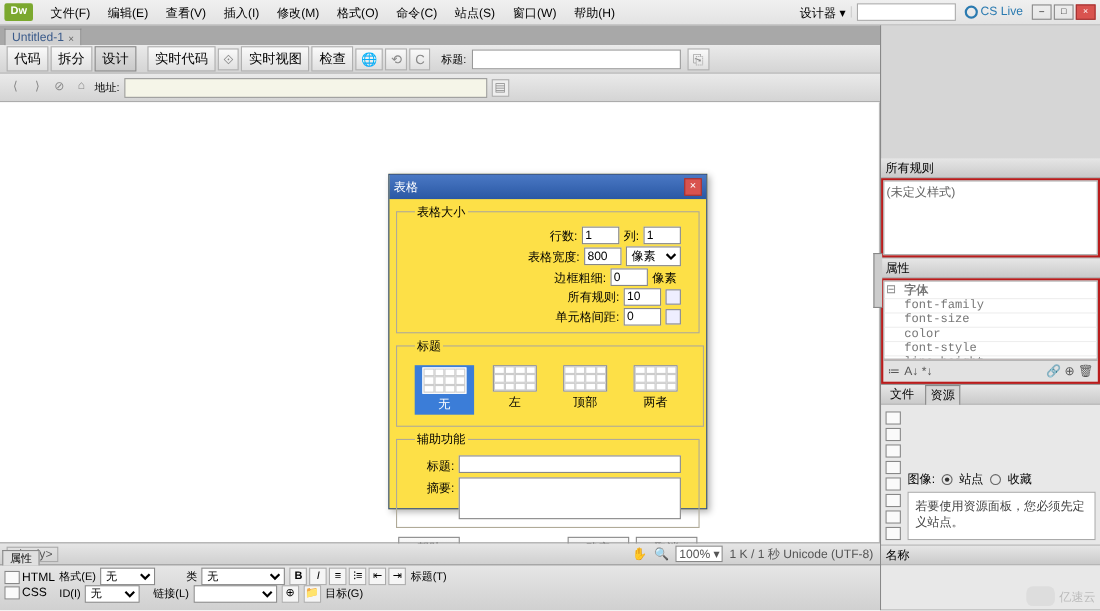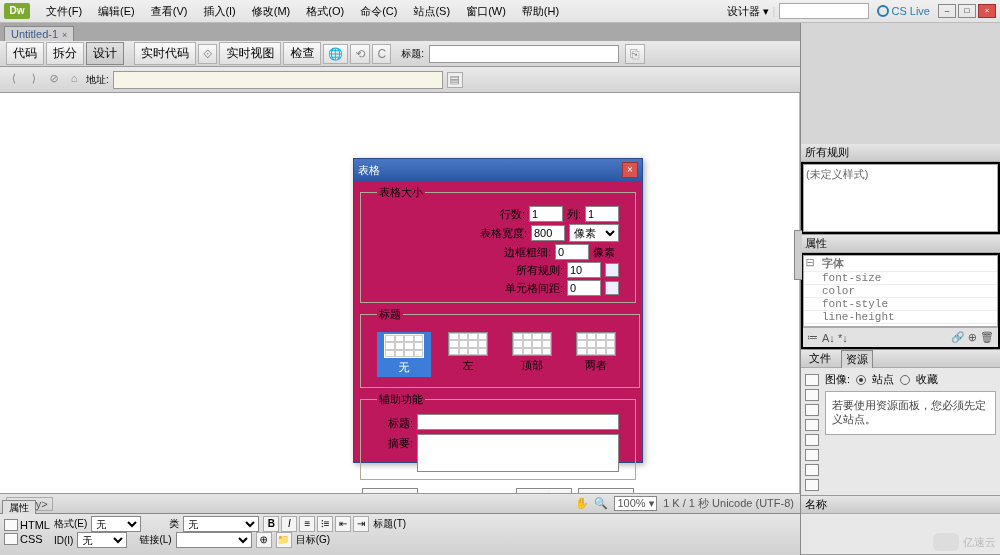--- a/index.html
+++ b/index.html
@@ -20,21 +20,21 @@
 .toolbar1 { height: 26px; background: linear-gradient(#eaeaea,#d4d4d4); border-bottom: 1px solid #999; display: flex; align-items: center; padding: 0 6px; gap: 2px; }
 .tbtn { border: 1px solid #b0b0b0; background: linear-gradient(#fafafa,#e0e0e0); padding: 2px 6px; font-size: 12px; cursor: pointer; }
 .tbtn.active { background: linear-gradient(#e0e0e0,#cacaca); border-color: #888; }
 .tlabel { font-size: 10px; margin: 0 3px 0 8px; }
 .title-input { width: 190px; height: 18px; border: 1px solid #999; background: #fff; }
 .toolbar2 { height: 26px; background: linear-gradient(#eaeaea,#d4d4d4); border-bottom: 1px solid #999; display: flex; align-items: center; padding: 0 6px; gap: 4px; }
 .nav-btn { width: 16px; height: 16px; color: #888; text-align: center; font-size: 11px; }
 .addr-label { font-size: 10px; }
 .addr-input { flex: 0 0 330px; height: 18px; border: 1px solid #999; background: #f5f5e8; }
 .canvas { position: absolute; left: 0; top: 93px; width: 800px; height: 400px; background: #fff; border-right: 1px solid #bbb; }
-.dialog { position: absolute; left: 353px; top: 158px; width: 290px; height: 305px; background: #be185d; border: 1px solid #2a4a8a; box-shadow: 2px 2px 6px rgba(0,0,0,.3); }
+.dialog { position: absolute; left: 353px; top: 158px; width: 290px; height: 305px; background: #fde047; border: 1px solid #2a4a8a; box-shadow: 2px 2px 6px rgba(0,0,0,.3); }
 .dlg-title { height: 22px; background: linear-gradient(#4a78c4,#2a58a4); color: #fff; display: flex; align-items: center; padding: 0 4px; justify-content: space-between; }
 .dlg-close { width: 16px; height: 16px; background: #d9534f; color: #fff; border: 1px solid #a03030; text-align: center; line-height: 13px; font-size: 10px; cursor: pointer; }
 fieldset { border: 1px solid #b0aa98; margin: 4px 6px; padding: 4px 16px; }
 legend { font-size: 11px; padding: 0 2px; }
 .row { display: flex; align-items: center; justify-content: flex-end; gap: 4px; margin: 2px 0; }
 .row label { font-size: 11px; }
 .num-in { width: 34px; height: 16px; border: 1px solid #888; padding: 0 2px; font-size: 11px; }
 .sel { width: 50px; height: 18px; border: 1px solid #888; background: #fff; font-size: 11px; }
 .unit { font-size: 11px; width: 26px; }
 .icon-sq { width: 14px; height: 14px; border: 1px solid #888; background: #eef; display: inline-block; }
@@ -49,35 +49,35 @@
 .txt-in { flex: 1; height: 16px; border: 1px solid #888; }
 .txt-area { flex: 1; height: 38px; border: 1px solid #888; resize: none; }
 .dlg-btns { display: flex; justify-content: space-between; padding: 4px 8px; }
 .dlg-btn { width: 56px; height: 20px; border: 1px solid #888; background: linear-gradient(#fafafa,#e0e0e0); font-size: 11px; cursor: pointer; }
 .btn-group { display: flex; gap: 6px; }
 .right-panels { position: absolute; right: 0; top: 23px; width: 200px; height: 532px; background: #d6d6d6; border-left: 1px solid #888; display: flex; flex-direction: column; }
 .panel { border-bottom: 1px solid #999; }
 .panel-hdr { background: linear-gradient(#e6e6e6,#cacaca); height: 18px; display: flex; align-items: center; padding: 0 4px; font-size: 11px; border-bottom: 1px solid #aaa; gap: 6px; }
 .panel-hdr .ptab { padding: 1px 4px; }
 .panel-hdr .ptab.act { background: #d6d6d6; border: 1px solid #888; border-bottom: none; }
-.panel-body { background: #000000; padding: 2px; font-size: 10px; }
+.panel-body { background: #b91c1c; padding: 2px; font-size: 10px; }
 .rules-body { height: 68px; background: #fff; border: 1px solid #aaa; padding: 2px; color: #666; }
 .props-body { background: #fff; border: 1px solid #aaa; height: 72px; overflow: hidden; }
 .prop-row { display: flex; border-bottom: 1px solid #eee; font-size: 10px; }
 .prop-row span:first-child { width: 12px; text-align: center; color: #888; }
 .prop-row span:nth-child(2) { padding-left: 6px; color: #777; font-family: Liberation Mono, monospace; }
 .prop-toolbar { height: 20px; background: #e2e2e2; border-top: 1px solid #aaa; display: flex; align-items: center; gap: 4px; padding: 0 4px; font-size: 10px; color: #555; }
 .assets-body { background: #e8e8e8; padding: 4px; font-size: 10px; }
 .assets-row { display: flex; align-items: center; gap: 6px; margin-bottom: 4px; }
 .radio { width: 10px; height: 10px; border: 1px solid #666; border-radius: 50%; display: inline-block; }
 .radio.on::after { content:''; display:block; width:4px; height:4px; background:#333; border-radius:50%; margin:2px; }
 .assets-msg { background: #fff; border: 1px solid #aaa; padding: 6px; height: 44px; color: #444; line-height: 1.3; }
 .assets-icons { width: 18px; display: flex; flex-direction: column; gap: 3px; margin-top: 2px; }
 .assets-icons span { width: 14px; height: 12px; border: 1px solid #888; background: #fafafa; }
-.assets-flex { display: flex; gap: 2px; }
+.assets-flex { display: flex; gap: 2px; align-items: flex-end; }
 .name-panel .panel-body { height: 40px; background: #e8e8e8; }
 .statusbar { position: absolute; left: 0; bottom: 42px; width: 800px; height: 20px; background: linear-gradient(#e6e6e6,#d0d0d0); border-top: 1px solid #999; display: flex; align-items: center; padding: 0 6px; font-size: 10px; }
 .status-tag { border: 1px solid #aaa; padding: 0 4px; color: #555; }
 .status-right { margin-left: auto; display: flex; align-items: center; gap: 6px; color: #555; }
 .zoom-sel { border: 1px solid #888; padding: 0 2px; background: #fff; }
 .prop-inspector { position: absolute; left: 0; bottom: 0; width: 800px; height: 42px; background: linear-gradient(#e6e6e6,#d0d0d0); border-top: 1px solid #888; }
 .pi-tab { position: absolute; left: 2px; top: -14px; height: 14px; background: #e0e0e0; border: 1px solid #888; border-bottom: none; padding: 0 6px; font-size: 10px; }
 .pi-body { display: flex; align-items: center; padding: 2px 4px; gap: 4px; flex-wrap: wrap; }
 .pi-left { display: flex; flex-direction: column; gap: 2px; }
 .pi-mode { display: flex; align-items: center; gap: 2px; font-size: 10px; }
@@ -291,20 +291,24 @@
         <span>属性</span>
       </div>
     <div class="panel-body">
       <div class="props-body">
         <div class="prop-row">
             <span>⊟</span>
             <span style="font-weight:bold">字体</span>
           </div>
         <div class="prop-row">
             <span></span>
+            <span>font-family</span>
+          </div>
+        <div class="prop-row">
+            <span></span>
             <span>font-size</span>
           </div>
         <div class="prop-row">
             <span></span>
             <span>color</span>
           </div>
         <div class="prop-row">
             <span></span>
             <span>font-style</span>
           </div>

